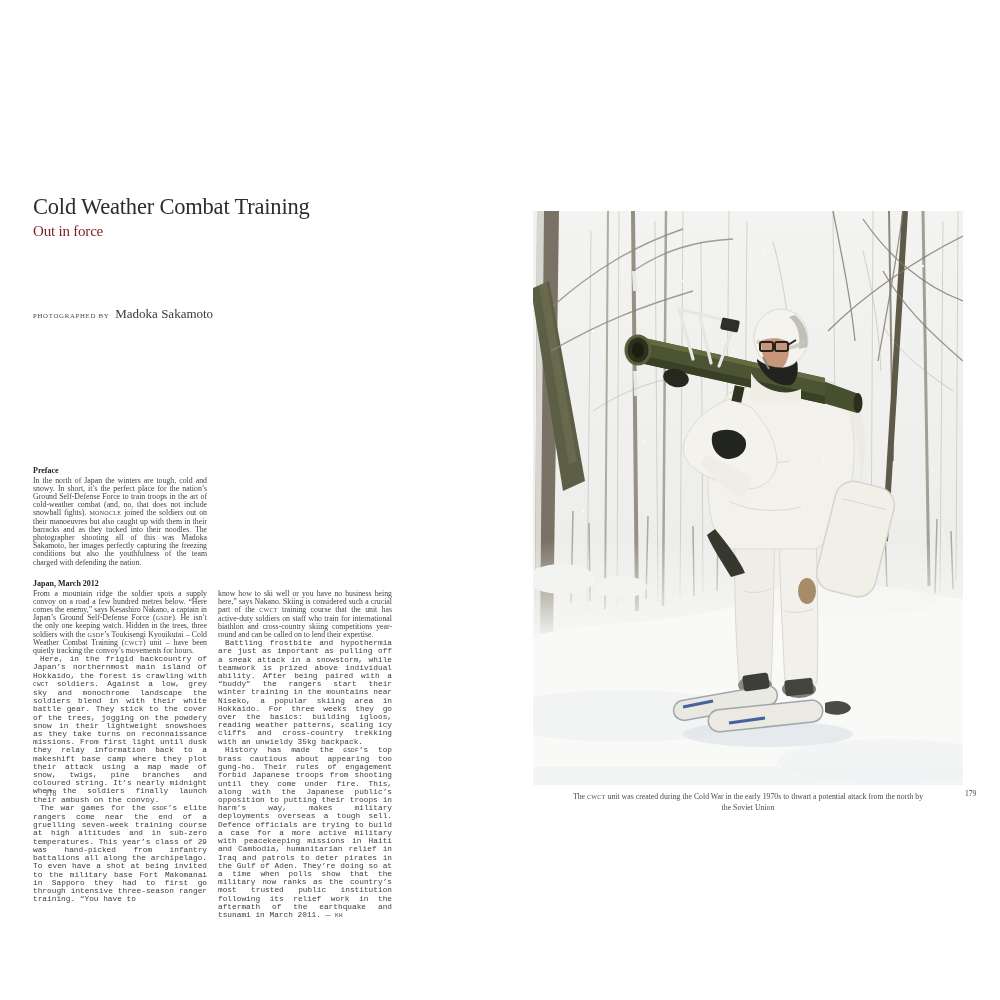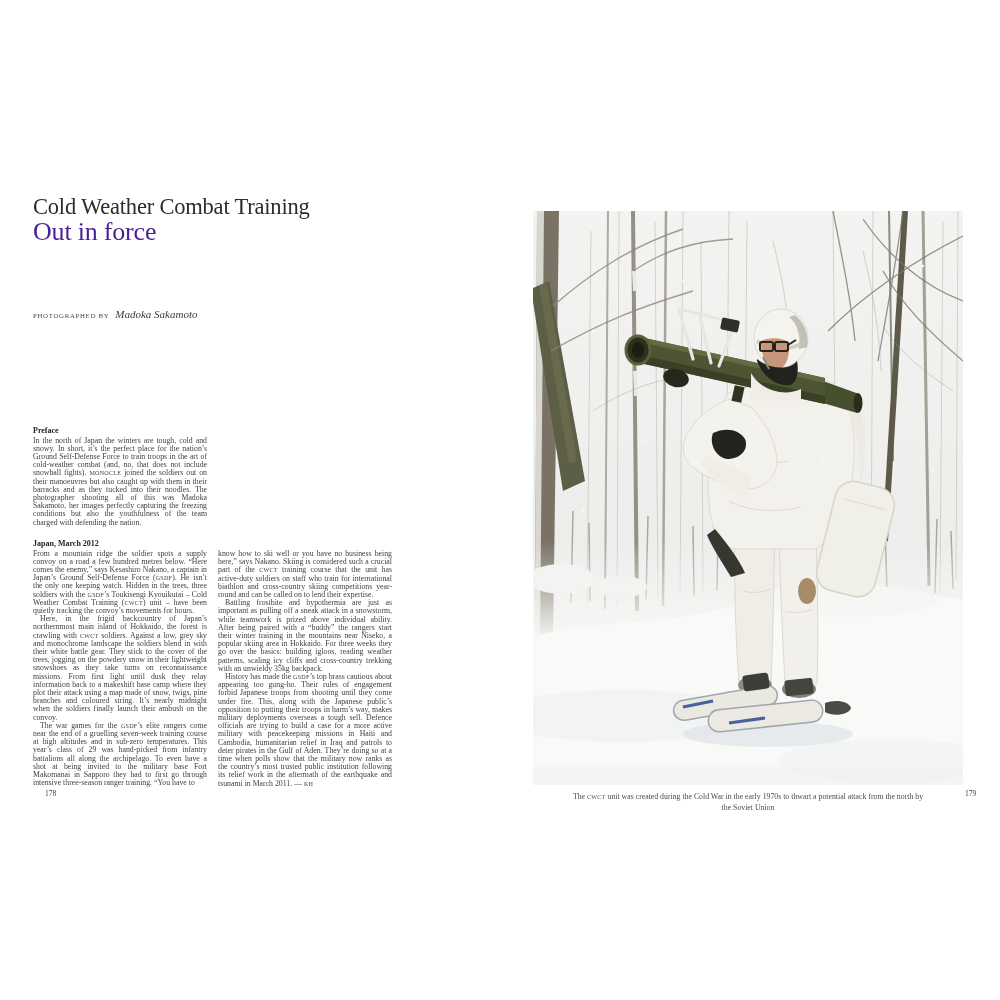--- a/index.html
+++ b/index.html
@@ -6,32 +6,32 @@
   body{
     width:1000px;height:1000px;background:#ffffff;overflow:hidden;
     font-family:"Liberation Serif","DejaVu Serif",serif;
     -webkit-font-smoothing:antialiased;
   }
   .spread{position:absolute;left:0;top:0;width:1000px;height:804px;background:#fff;}
 
   
   .headline{position:absolute;left:33px;top:194px;}
   .headline h1{margin:0;font-weight:400;font-size:22.5px;line-height:25px;letter-spacing:-0.2px;color:#2d2c2a;}
-  .headline h2{margin:0;font-weight:400;font-size:26px;line-height:25px;letter-spacing:-0.2px;color:#4c1d95;}
+  .headline h2{margin:0;font-weight:400;font-size:15px;line-height:25px;letter-spacing:-0.2px;color:#7f1d1d;}
 
   
   .byline{position:absolute;left:33px;top:304px;color:#3c3b39;white-space:nowrap;}
   .byline .label{font-size:6.8px;letter-spacing:.7px;color:#4a4946;}
-  .byline .name{font-style:italic;font-size:11px;margin-left:2px;}
+  .byline .name{font-size:13px;margin-left:2px;}
 
   
   .col{position:absolute;width:174px;font-size:7.8px;line-height:8.2px;color:#3e3d3a;
-       text-align:justify;text-justify:inter-word;}
+       text-align:justify;text-justify:inter-word;margin-top:40px;}
   .col p{margin:0;}
-  .col p + p{text-indent:7px;}
+  .col p + p{text-indent:7px;font-family:Liberation Mono, monospace;}
   .colhead{display:block;font-weight:700;font-size:8px;line-height:9.6px;color:#232220;margin:0 0 1px 0;text-align:left;}
   #preface{left:33px;top:426px;}
   #col1{left:33px;top:539px;}
   #col2{left:218px;top:550px;}
 
   .sc{font-size:78%;letter-spacing:.25px;}
 
   
   .photo{position:absolute;left:533px;top:211px;width:430px;height:574px;background:#f0f0ee;}
   .photo svg{display:block;width:100%;height:100%;}

